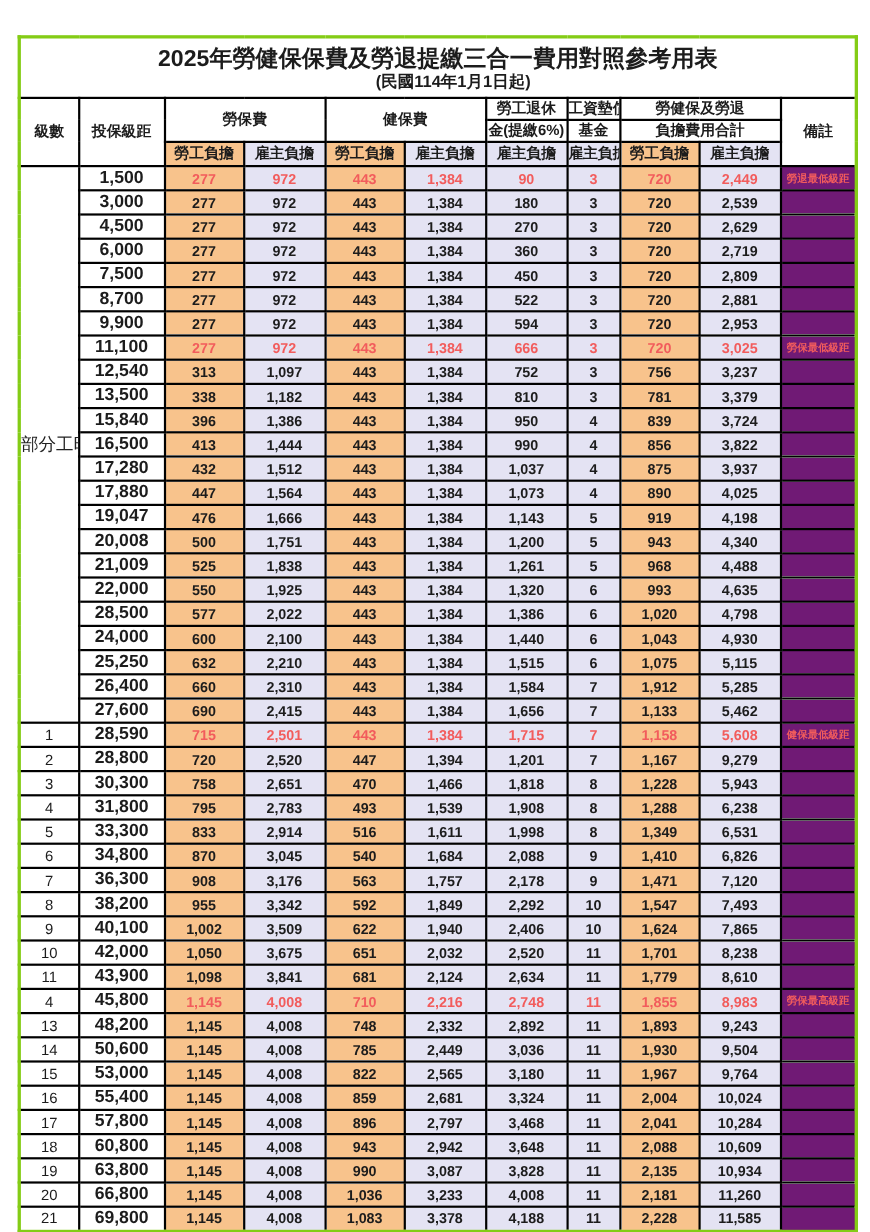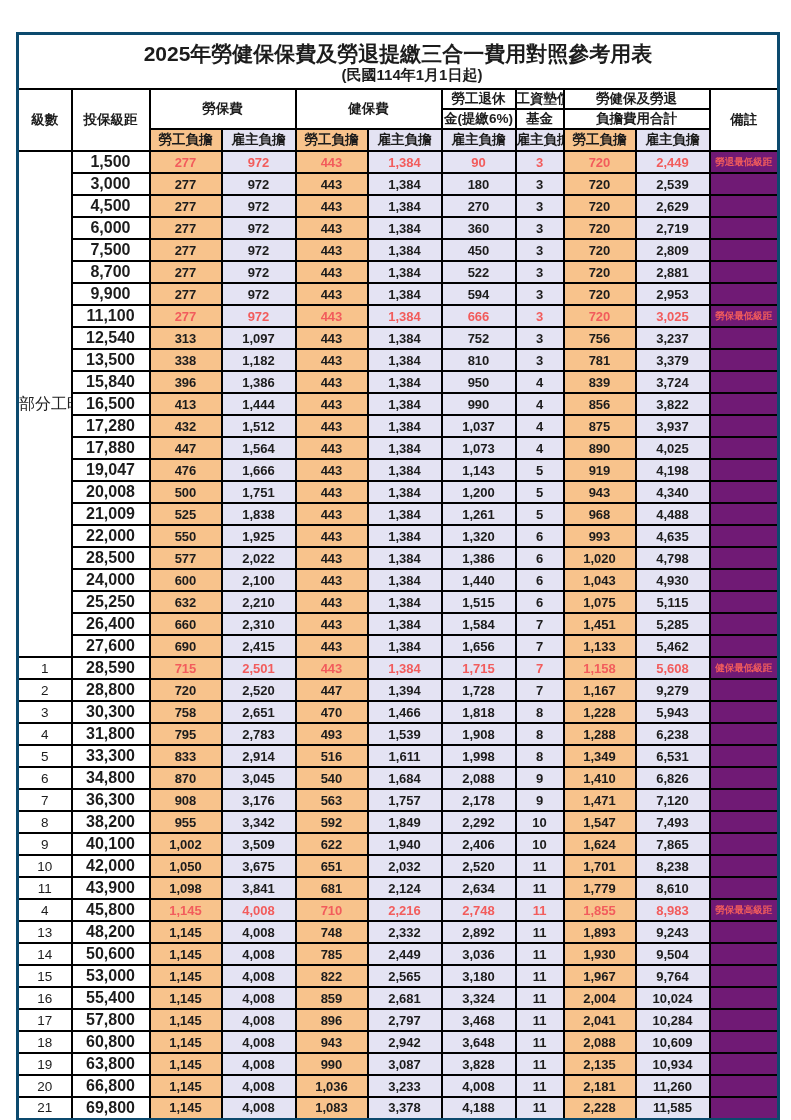--- a/index.html
+++ b/index.html
@@ -3,21 +3,21 @@
 <meta charset="utf-8">
 <style>
   html,body{margin:0;padding:0;background:#fff;}
   .page{
     position:relative;width:791px;height:1120px;background:#ffffff;
     font-family:"Liberation Sans", sans-serif;color:#1c1c1c;overflow:hidden;
   }
   table.sheet{
     position:absolute;left:16px;top:32px;width:761px;
     border-collapse:collapse;table-layout:fixed;
-    border:3px solid #0c4a6e;
+    border:3px solid #84cc16;
   }
   table.sheet td{
     border:2px solid #000;padding:0;text-align:center;vertical-align:middle;
     white-space:nowrap;overflow:hidden;
   }
   .title-cell{height:53px;background:#fff;}
   .ttl{font-size:21px;font-weight:bold;line-height:1.25;}
   .sub{font-size:15px;font-weight:bold;line-height:1.05;padding-left:28px;}
   tr.hA td{height:18px;}
   tr.hB td{height:18px;margin-top:20px;}
@@ -339,21 +339,21 @@
           <td class="remark"></td>
         </tr>
         <tr>
           <td class="brk">26,400</td>
           <td class="val emp">660</td>
           <td class="val er">2,310</td>
           <td class="val emp">443</td>
           <td class="val er">1,384</td>
           <td class="val er">1,584</td>
           <td class="val er">7</td>
-          <td class="val emp">1,451</td>
+          <td class="val emp">1,912</td>
           <td class="val er">5,285</td>
           <td class="remark"></td>
         </tr>
         <tr>
           <td class="brk">27,600</td>
           <td class="val emp">690</td>
           <td class="val er">2,415</td>
           <td class="val emp">443</td>
           <td class="val er">1,384</td>
           <td class="val er">1,656</td>
@@ -375,21 +375,21 @@
           <td class="val er">5,608</td>
           <td class="remark">健保最低級距</td>
         </tr>
         <tr>
           <td class="lvl">2</td>
           <td class="brk">28,800</td>
           <td class="val emp">720</td>
           <td class="val er">2,520</td>
           <td class="val emp">447</td>
           <td class="val er">1,394</td>
-          <td class="val er">1,728</td>
+          <td class="val er">1,201</td>
           <td class="val er">7</td>
           <td class="val emp">1,167</td>
           <td class="val er">9,279</td>
           <td class="remark"></td>
         </tr>
         <tr>
           <td class="lvl">3</td>
           <td class="brk">30,300</td>
           <td class="val emp">758</td>
           <td class="val er">2,651</td>

